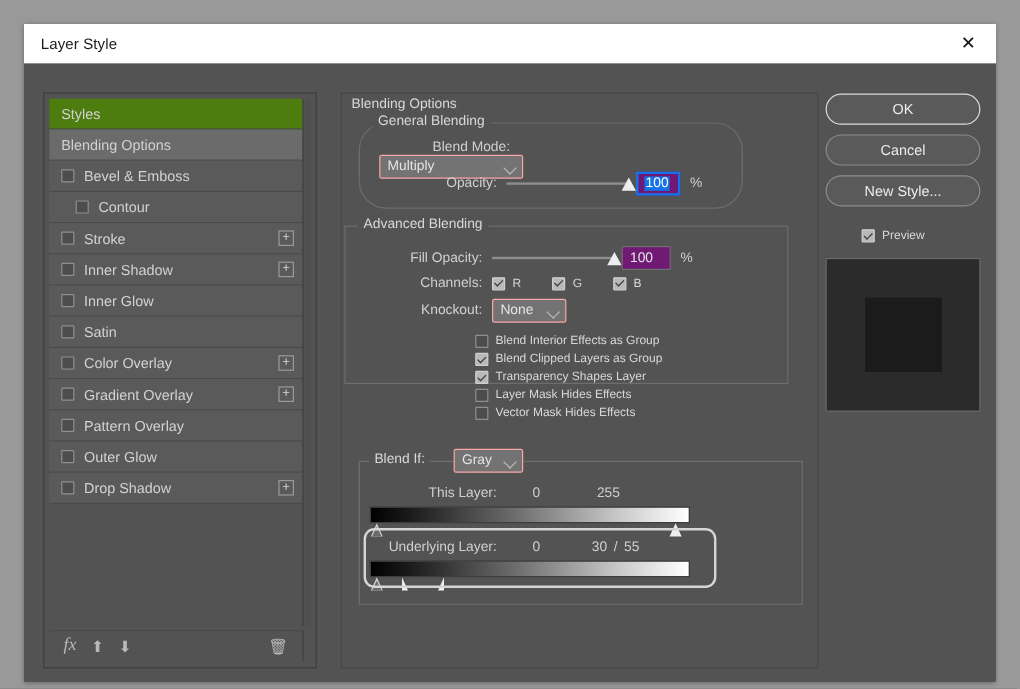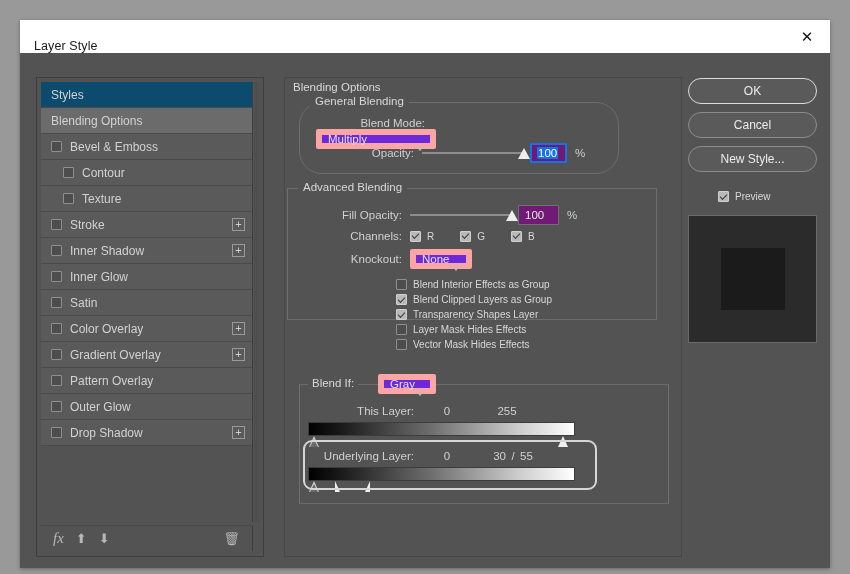--- a/index.html
+++ b/index.html
@@ -9,21 +9,21 @@
     font-family:"Liberation Sans",sans-serif;
     -webkit-font-smoothing:antialiased;
   }
   .dialog{
     position:absolute;left:20px;top:20px;width:810px;height:548px;
     background:#535353;
     box-shadow:0 1px 4px rgba(0,0,0,.35);
   }
   .titlebar{
     height:33px;background:#ffffff;
-    display:flex;align-items:flex-end;
+    display:flex;align-items:center;
     position:relative;
   }
   .titlebar .title{
     color:#1a1a1a;font-size:12.5px;margin-left:14px;letter-spacing:.1px;
   }
   .closebtn{
     position:absolute;right:0;top:0;width:46px;height:33px;
     display:flex;align-items:center;justify-content:center;
     color:#111;font-size:15px;line-height:1;
   }
@@ -42,21 +42,21 @@
     position:absolute;left:4px;top:4px;width:212px;height:440px;
     overflow:hidden;border-right:1px solid #3e3e3e;box-sizing:border-box;
   }
   .sideitem{
     height:26px;display:flex;align-items:center;
     border-bottom:1px solid #4a4a4a;
     color:#d2d2d2;font-size:12px;
     position:relative;box-sizing:border-box;
     background:#5a5a5a;
   }
-  .sideitem.plain{background:#0c4a6e;}
+  .sideitem.plain{background:#4d7c0f;}
   .sideitem.selected{background:#6b6b6b;}
   .sideitem .lbl{margin-left:0;}
   .sideitem.head .lbl{margin-left:10px;}
   .cb{
     width:11px;height:11px;box-sizing:border-box;
     border:1px solid #8f8f8f;background:#4d4d4d;border-radius:1px;
     margin-left:10px;margin-right:8px;flex:none;
     display:flex;align-items:center;justify-content:center;
   }
   .cb.sub{margin-left:22px;}
@@ -88,21 +88,21 @@
     position:absolute;border:1px solid #6d6d6d;box-sizing:border-box;
   }
   .grouptitle{
     position:absolute;top:-8px;left:10px;background:#535353;
     padding:0 5px;color:#d8d8d8;font-size:11.5px;white-space:nowrap;
   }
   .row{display:flex;align-items:center;position:absolute;}
   .lab{color:#d0d0d0;font-size:11.5px;text-align:right;}
 
   .select{
-    height:20px;background:#6d28d9;border:6px solid #fca5a5;
+    height:20px;background:#737373;border:1px solid #fca5a5;
     border-radius:2px;box-sizing:border-box;
     color:#e4e4e4;font-size:11.5px;
     display:flex;align-items:center;padding:0 6px;position:relative;
   }
   .select .chev{
     position:absolute;right:6px;top:6px;width:7px;height:7px;
     border-left:1.4px solid #bdbdbd;border-bottom:1.4px solid #bdbdbd;
     transform:rotate(-45deg);
   }
   .numfield{
@@ -212,24 +212,20 @@
           <div class="sideitem selected head plain">
             <span class="lbl">Blending Options</span>
           </div>
           <div class="sideitem">
             <span class="cb"></span>
             <span class="lbl">Bevel &amp; Emboss</span>
           </div>
           <div class="sideitem">
             <span class="cb sub"></span>
             <span class="lbl">Contour</span>
-          </div>
-          <div class="sideitem">
-            <span class="cb sub"></span>
-            <span class="lbl">Texture</span>
           </div>
           <div class="sideitem">
             <span class="cb"></span>
             <span class="lbl">Stroke</span>
             <span class="plusbox">+</span>
           </div>
           <div class="sideitem">
             <span class="cb"></span>
             <span class="lbl">Inner Shadow</span>
             <span class="plusbox">+</span>

